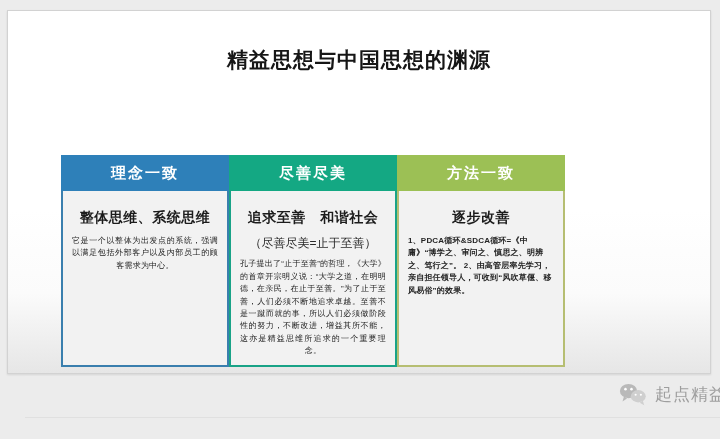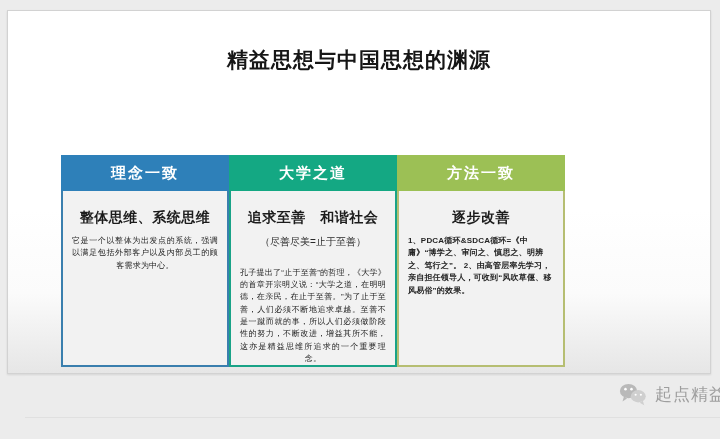--- a/index.html
+++ b/index.html
@@ -92,23 +92,23 @@
     font-size: 14px;
     font-weight: bold;
     color: #1c1c1c;
     margin-top: 8px;
     margin-bottom: 8px;
     letter-spacing: 0.5px;
     white-space: pre;
   }
   .card-note {
     text-align: center;
-    font-size: 10px;
+    font-size: 12px;
     color: #2a2a2a;
-    margin-bottom: 17px;
+    margin-bottom: 6px;
     line-height: 1.45;
   }
   .card-text {
     font-size: 8px;
     line-height: 1.55;
     color: #242424;
     text-align: justify;
     text-align-last: center;
     letter-spacing: 0.2px;
   }
@@ -177,21 +177,21 @@
 
       <div class="card blue">
         <div class="card-header">理念一致</div>
         <div class="card-body">
           <div class="card-subtitle">整体思维、系统思维</div>
           <div class="card-text">它是一个以整体为出发点的系统，强调以满足包括外部客户以及内部员工的顾客需求为中心。</div>
         </div>
       </div>
 
       <div class="card teal">
-        <div class="card-header">大学之道</div>
+        <div class="card-header">尽善尽美</div>
         <div class="card-body">
           <div class="card-subtitle">追求至善　和谐社会</div>
           <div class="card-note">（尽善尽美=止于至善）</div>
           <div class="card-text">孔子提出了“止于至善”的哲理，《大学》的首章开宗明义说：“大学之道，在明明德，在亲民，在止于至善。”为了止于至善，人们必须不断地追求卓越。至善不是一蹴而就的事，所以人们必须做阶段性的努力，不断改进，增益其所不能，这亦是精益思维所追求的一个重要理念。</div>
         </div>
       </div>
 
       <div class="card green">
         <div class="card-header">方法一致</div>
         <div class="card-body">

